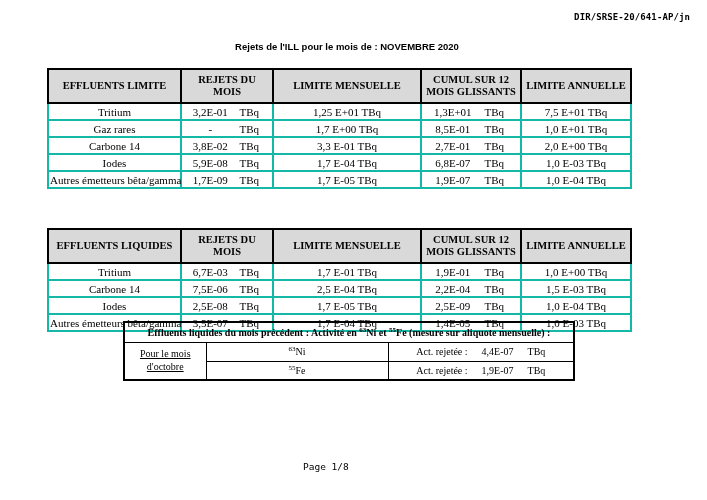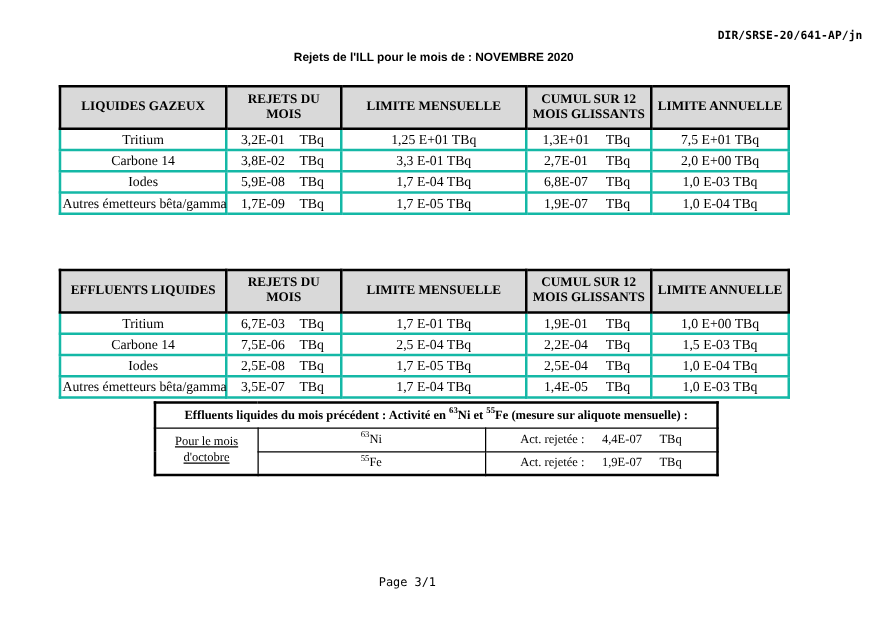--- a/index.html
+++ b/index.html
@@ -4,34 +4,34 @@
 <style>
   * { margin: 0; padding: 0; box-sizing: border-box; }
   html, body { background: #ffffff; }
   body {
     width: 707px; height: 500px;
     position: relative;
     font-family: "Liberation Serif", "DejaVu Serif", serif;
     color: #000;
   }
   .doc-ref {
-    position: absolute; top: 24px; right: 17px;
+    position: absolute; top: 12px; right: 17px;
     font-family: "DejaVu Sans Mono", "Liberation Mono", monospace;
     font-weight: bold; font-size: 9px; letter-spacing: 0.1px;
   }
   .doc-title {
     position: absolute; top: 41px; left: 0; width: 694px;
     text-align: center;
     font-family: Liberation Sans, sans-serif;
     font-weight: bold; font-size: 9.5px;
   }
   table { border-collapse: collapse; table-layout: fixed; }
   .main-table { position: absolute; left: 47px; width: 583px; }
   .main-table.gazeux   { top: 68px; }
-  .main-table.liquides { top: 215px; padding-left: 36px; }
+  .main-table.liquides { top: 228px; padding-left: 36px; }
   .main-table th {
     border: 2px solid #000; background: #d9d9d9;
     font-size: 10.5px; font-weight: bold;
     height: 34px; text-align: center; vertical-align: middle;
     padding: 0 2px; line-height: 1.15;
   }
   .main-table td {
     border: 2px solid #14b8a6;
     font-size: 11px; height: 17px;
     text-align: center; vertical-align: middle;
@@ -70,21 +70,21 @@
 <table class="main-table gazeux">
   <colgroup>
       <col class="col-label">
       <col class="col-rejets">
       <col class="col-limmen">
       <col class="col-cumul">
       <col class="col-limann">
     </colgroup>
   <thead>
     <tr>
-      <th>LIQUIDES GAZEUX</th>
+      <th>EFFLUENTS LIMITE</th>
       <th>REJETS DU MOIS</th>
       <th>LIMITE MENSUELLE</th>
       <th>CUMUL SUR 12 MOIS GLISSANTS</th>
       <th>LIMITE ANNUELLE</th>
     </tr>
   </thead>
   <tbody>
     <tr>
       <td>Tritium</td>
       <td>
@@ -94,20 +94,37 @@
           </div>
         </td>
       <td>1,25 E+01 TBq</td>
       <td>
           <div class="vu">
             <span class="v">1,3E+01</span>
             <span class="u">TBq</span>
           </div>
         </td>
       <td>7,5 E+01 TBq</td>
+    </tr>
+    <tr>
+      <td>Gaz rares</td>
+      <td>
+          <div class="vu">
+            <span class="v">-</span>
+            <span class="u">TBq</span>
+          </div>
+        </td>
+      <td>1,7 E+00 TBq</td>
+      <td>
+          <div class="vu">
+            <span class="v">8,5E-01</span>
+            <span class="u">TBq</span>
+          </div>
+        </td>
+      <td>1,0 E+01 TBq</td>
     </tr>
     <tr>
       <td>Carbone 14</td>
       <td>
           <div class="vu">
             <span class="v">3,8E-02</span>
             <span class="u">TBq</span>
           </div>
         </td>
       <td>3,3 E-01 TBq</td>
@@ -212,21 +229,21 @@
       <td>Iodes</td>
       <td>
           <div class="vu">
             <span class="v">2,5E-08</span>
             <span class="u">TBq</span>
           </div>
         </td>
       <td>1,7 E-05 TBq</td>
       <td>
           <div class="vu">
-            <span class="v">2,5E-04</span>
+            <span class="v">2,5E-09</span>
             <span class="u">TBq</span>
           </div>
         </td>
       <td>1,0 E-04 TBq</td>
     </tr>
     <tr>
       <td>Autres émetteurs bêta/gamma</td>
       <td>
           <div class="vu">
             <span class="v">3,5E-07</span>
@@ -263,13 +280,13 @@
       <td><sup>63</sup><span>Ni</span></td>
       <td class="act-cell"><span class="seg">Act. rejetée :</span><span class="seg">4,4E-07</span><span class="seg">TBq</span></td>
     </tr>
     <tr>
       <td><sup>55</sup><span>Fe</span></td>
       <td class="act-cell"><span class="seg">Act. rejetée :</span><span class="seg">1,9E-07</span><span class="seg">TBq</span></td>
     </tr>
   </tbody>
 </table>
 
-<div class="page-num">Page 3/1</div>
+<div class="page-num">Page 1/8</div>
 
 </body></html>

